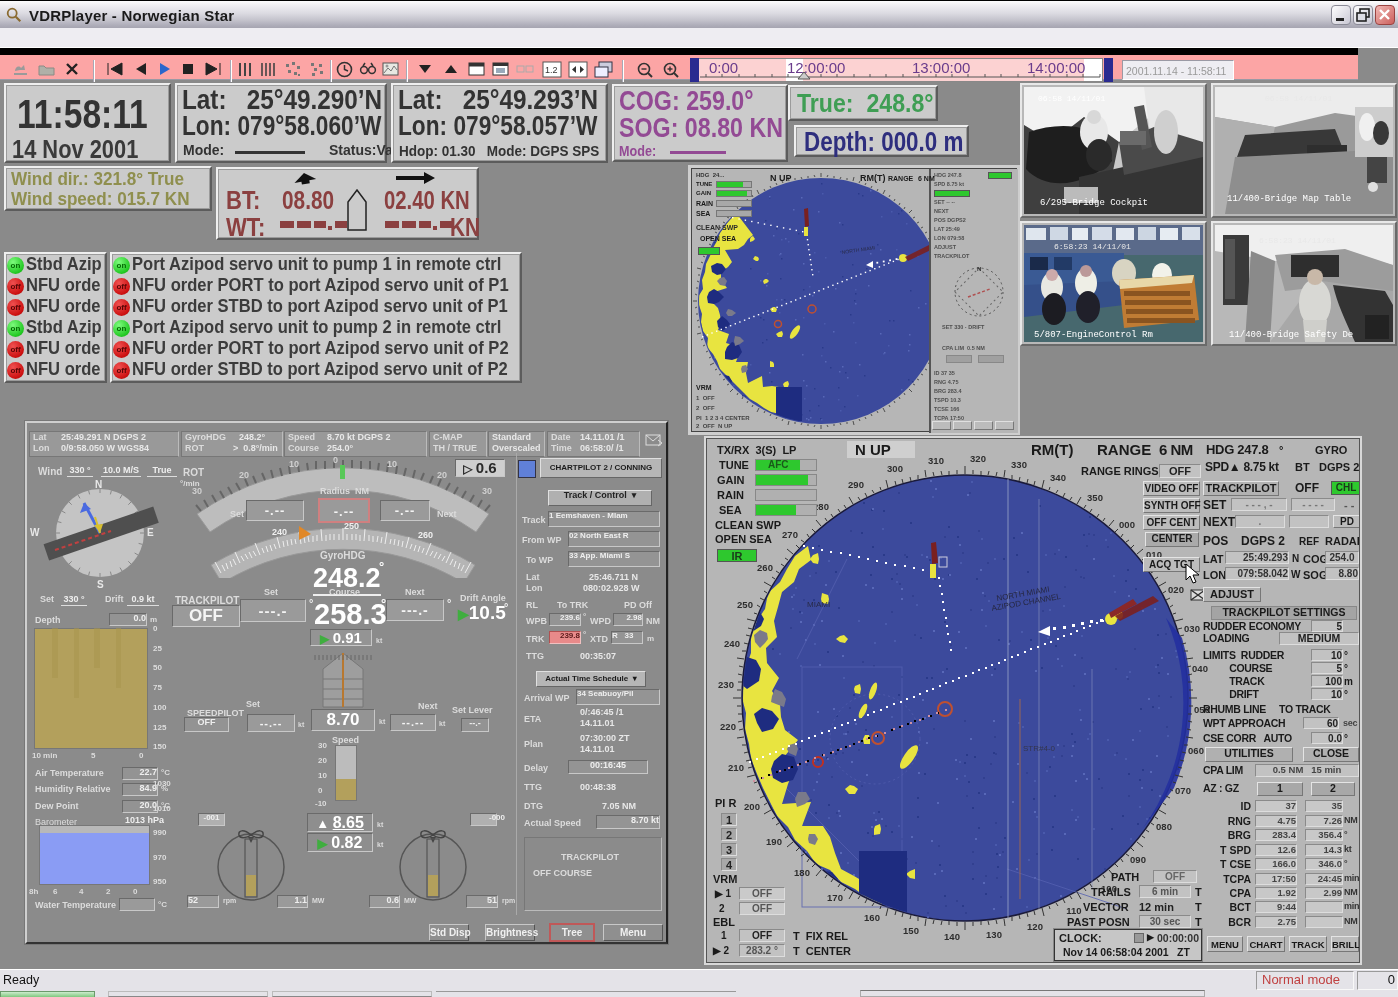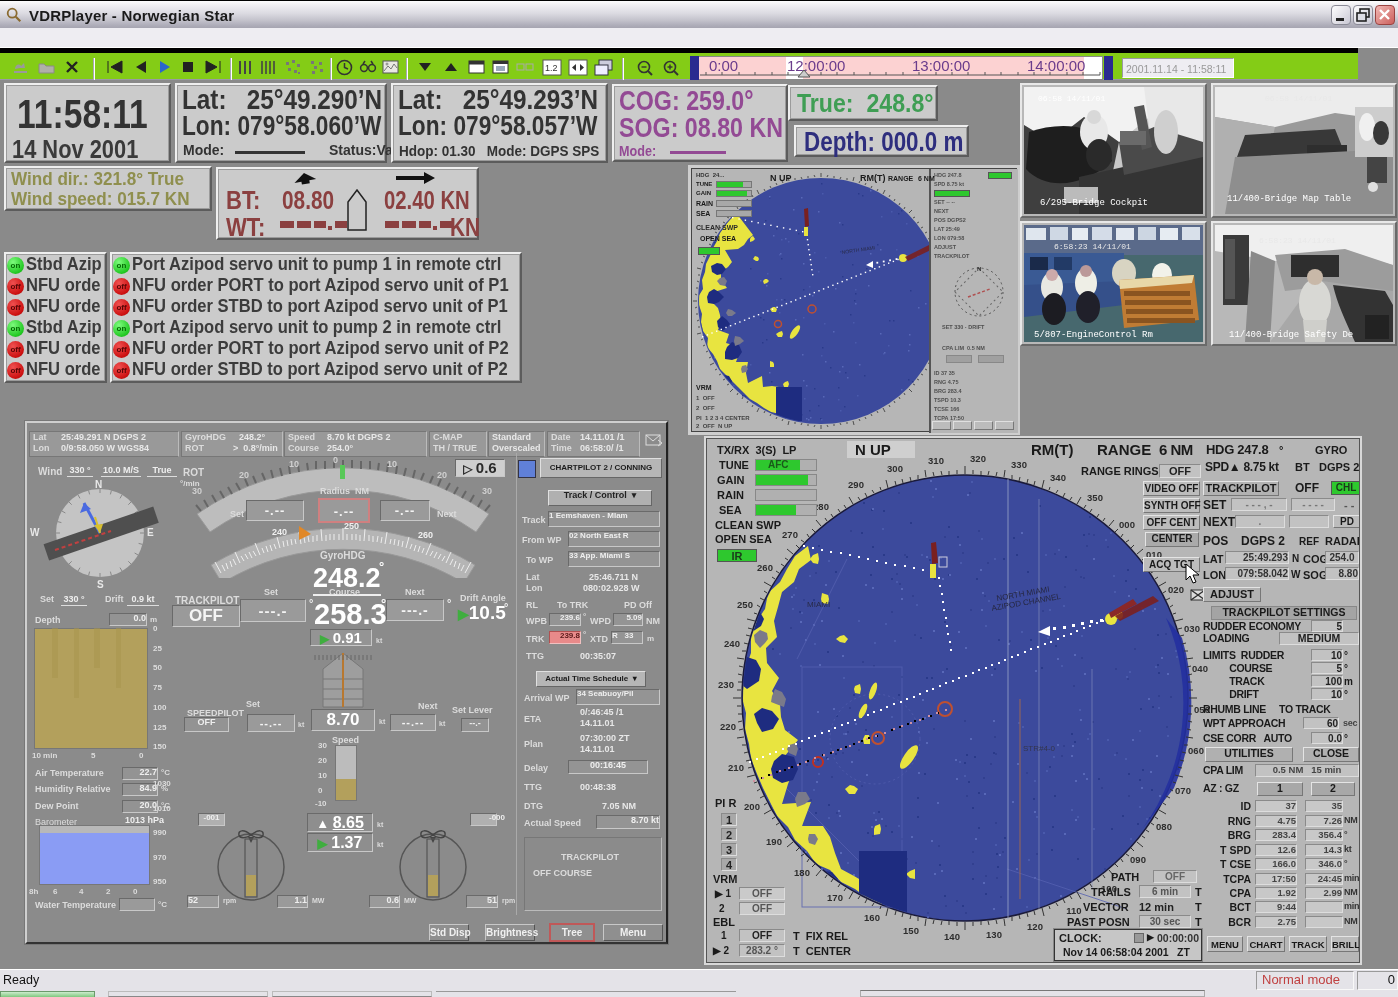--- a/index.html
+++ b/index.html
@@ -13,21 +13,21 @@
   border-top:1px solid #000; }
 #titletext { position:absolute; left:29px; top:6px; font-size:15px; font-weight:bold; color:#1a1a1a; letter-spacing:0.2px; }
 .winbtn { position:absolute; top:4px; width:20px; height:20px; border-radius:4px;
   background:linear-gradient(135deg,#fefefe,#c9c8d4); border:1px solid #8a8a96; color:#222;
   font-size:12px; text-align:center; line-height:18px; font-weight:bold;}
 #btnclose { background:linear-gradient(135deg,#f0b8b4,#cc5f5c); border:1px solid #9a4340; color:#fff; }
 #menubar { position:absolute; left:0; top:28px; width:1398px; height:20px; background:#eeedf2;
   border-bottom:1px solid #fff; font-size:12.5px; color:#111; }
 
 #toolbar { position:absolute; left:0; top:48px; width:1358px; height:32px;
-  background:#84cc16; border-top:5px solid #000000; border-bottom:1px solid #9a99a4; }
+  background:#fca5a5; border-top:7px solid #000000; border-bottom:1px solid #9a99a4; }
 .tsep { position:absolute; top:5px; width:1px; height:22px; background:#a8a8b4; box-shadow:1px 0 0 #fff; }
 
 
 #timeline { position:absolute; left:697px; top:3px; width:406px; height:24px; background:#fff; border:1px solid #888; }
 #tlpink1 { position:absolute; left:0px; top:0; width:88px; height:22px; background:#fcd2d2; }
 #tlpink2 { position:absolute; left:105px; top:0; width:281px; height:22px; background:#fcd2d2; }
 .tlmark { position:absolute; left:690px; top:3px; width:9px; height:24px; background:#2a2a90; }
 #tllabels { position:absolute; left:697px; top:4px; width:420px; font-size:15px; color:#6a3c8c; }
 #tldate { position:absolute; left:1122px; top:5px; width:112px; height:20px; background:#eeedf2;
   border:1px solid #9a99a4; border-right-color:#fff; border-bottom-color:#fff; font-size:10.5px; color:#999; padding:4px 0 0 3px; white-space:nowrap; }
@@ -1238,21 +1238,21 @@
 <div class="rl" style="left:219px;top:277px;font-size:9px;color:#dcdcdc;font-weight:bold;">Set</div>
 <div class="rl" style="left:220px;top:291px;width:48px;height:18px;font-size:11px;color:#f4f4f4;background:#9a9a9a;border:1px solid;border-color:#6a6a6a #c8c8c8 #c8c8c8 #6a6a6a;text-align:center;font-weight:bold;line-height:16px"><span style="letter-spacing:1px">--.--</span></div>
 <div class="rl" style="left:271px;top:298px;font-size:7px;color:#dcdcdc;font-weight:bold;">kt</div>
 <div class="rl" style="left:391px;top:279px;font-size:9px;color:#dcdcdc;font-weight:bold;">Next</div>
 <div class="rl" style="left:363px;top:291px;width:46px;height:17px;font-size:11px;color:#f4f4f4;background:#9a9a9a;border:1px solid;border-color:#6a6a6a #c8c8c8 #c8c8c8 #6a6a6a;text-align:center;font-weight:bold;line-height:15px"><span style="letter-spacing:1px">--.--</span></div>
 <div class="rl" style="left:412px;top:297px;font-size:7px;color:#dcdcdc;font-weight:bold;">kt</div>
 <div class="rl" style="left:425px;top:283px;font-size:9px;color:#dcdcdc;font-weight:bold;">Set Lever</div>
 <div class="rl" style="left:434px;top:295px;width:28px;height:14px;font-size:9px;color:#eee;background:#939393;border:1px solid;border-color:#6a6a6a #c8c8c8 #c8c8c8 #6a6a6a;text-align:center;font-weight:bold;">--.-</div>
 <div class="rl" style="left:280px;top:390px;width:66px;height:19px;font-size:13px;color:#fff;background:#8e8e8e;border:1px solid;border-color:#6a6a6a #c8c8c8 #c8c8c8 #6a6a6a;text-align:center;font-weight:bold;"><span style="color:#fff">▲</span> <span style="font-size:16px;text-decoration:underline">8.65</span></div>
 <div class="rl" style="left:350px;top:398px;font-size:7px;color:#dcdcdc;font-weight:bold;">kt</div>
-<div class="rl" style="left:280px;top:410px;width:66px;height:19px;font-size:13px;color:#fff;background:#8e8e8e;border:1px solid;border-color:#6a6a6a #c8c8c8 #c8c8c8 #6a6a6a;text-align:center;font-weight:bold;"><span style="color:#3fae3f">▶</span> <span style="font-size:16px">1.37</span></div>
+<div class="rl" style="left:280px;top:410px;width:66px;height:19px;font-size:13px;color:#fff;background:#8e8e8e;border:1px solid;border-color:#6a6a6a #c8c8c8 #c8c8c8 #6a6a6a;text-align:center;font-weight:bold;"><span style="color:#3fae3f">▶</span> <span style="font-size:16px">0.82</span></div>
 <div class="rl" style="left:350px;top:418px;font-size:7px;color:#dcdcdc;font-weight:bold;">kt</div>
 <svg class="rl" style="left:187px;top:404px" width="74" height="76" viewBox="0 0 74 76">
 <circle cx="37" cy="40" r="33" fill="none" stroke="#555" stroke-width="1.5"></circle>
 <path d="M37 8 C30 2 24 3 25 8 C26 12 33 11 37 8 C44 2 50 3 49 8 C48 12 41 11 37 8 Z" fill="none" stroke="#444" stroke-width="1.5"></path>
 <path d="M34 10 L40 10 L37 16 Z" fill="#444"></path>
 <rect x="31" y="12" width="12" height="58" fill="none" stroke="#555" stroke-width="1.2"></rect>
 <rect x="32" y="48" width="10" height="21" fill="#b3a05c"></rect>
 </svg>
 <svg class="rl" style="left:369px;top:404px" width="74" height="76" viewBox="0 0 74 76">
 <circle cx="37" cy="40" r="33" fill="none" stroke="#555" stroke-width="1.5"></circle>
@@ -1285,21 +1285,21 @@
 <div class="rl" style="left:499px;top:161px;font-size:9px;color:#dcdcdc;font-weight:bold;">Lon</div>
 <div class="rl" style="left:562px;top:150px;font-size:9px;color:#e8e8e8;font-weight:bold;">25:46.711 N</div>
 <div class="rl" style="left:556px;top:161px;font-size:9px;color:#e8e8e8;font-weight:bold;">080:02.928 W</div>
 <div class="rl" style="left:499px;top:178px;font-size:9px;color:#dcdcdc;font-weight:bold;">RL</div>
 <div class="rl" style="left:530px;top:178px;font-size:9px;color:#dcdcdc;font-weight:bold;">To TRK</div>
 <div class="rl" style="left:597px;top:178px;font-size:9px;color:#dcdcdc;font-weight:bold;">PD Off</div>
 <div class="rl" style="left:499px;top:194px;font-size:9px;color:#dcdcdc;font-weight:bold;">WPB</div>
 <div class="rl" style="left:522px;top:190px;width:32px;height:13px;font-size:8px;color:#eee;background:#949494;border:1px solid;border-color:#6a6a6a #c8c8c8 #c8c8c8 #6a6a6a;text-align:right;font-weight:bold;">239.6</div>
 <div class="rl" style="left:556px;top:190px;font-size:8px;color:#dcdcdc;font-weight:bold;">°</div>
 <div class="rl" style="left:563px;top:194px;font-size:9px;color:#dcdcdc;font-weight:bold;">WPD</div>
-<div class="rl" style="left:586px;top:190px;width:30px;height:13px;font-size:8px;color:#eee;background:#949494;border:1px solid;border-color:#6a6a6a #c8c8c8 #c8c8c8 #6a6a6a;text-align:right;font-weight:bold;">5.09</div>
+<div class="rl" style="left:586px;top:190px;width:30px;height:13px;font-size:8px;color:#eee;background:#949494;border:1px solid;border-color:#6a6a6a #c8c8c8 #c8c8c8 #6a6a6a;text-align:right;font-weight:bold;">2.98</div>
 <div class="rl" style="left:619px;top:194px;font-size:9px;color:#dcdcdc;font-weight:bold;">NM</div>
 <div class="rl" style="left:499px;top:212px;font-size:9px;color:#dcdcdc;font-weight:bold;">TRK</div>
 <div class="rl" style="left:522px;top:208px;width:32px;height:13px;font-size:8px;color:#5a1a1a;background:#e88a8a;border:1px solid;border-color:#6a6a6a #c8c8c8 #c8c8c8 #6a6a6a;text-align:right;font-weight:bold;border-color:#b05050 #f0c0c0 #f0c0c0 #b05050">239.8</div>
 <div class="rl" style="left:556px;top:208px;font-size:8px;color:#dcdcdc;font-weight:bold;">°</div>
 <div class="rl" style="left:563px;top:212px;font-size:9px;color:#dcdcdc;font-weight:bold;">XTD</div>
 <div class="rl" style="left:584px;top:208px;width:32px;height:13px;font-size:8px;color:#eee;background:#949494;border:1px solid;border-color:#6a6a6a #c8c8c8 #c8c8c8 #6a6a6a;text-align:left;font-weight:bold;">R&nbsp;&nbsp;&nbsp;33</div>
 <div class="rl" style="left:620px;top:212px;font-size:8px;color:#dcdcdc;font-weight:bold;">m</div>
 <div class="rl" style="left:499px;top:229px;font-size:9px;color:#dcdcdc;font-weight:bold;">TTG</div>
 <div class="rl" style="left:553px;top:229px;font-size:9px;color:#e8e8e8;font-weight:bold;">00:35:07</div>
 <div class="rl" style="left:509px;top:248px;width:110px;height:16px;font-size:8px;color:#1a1a1a;background:#b6b6b6;border:1px solid;border-color:#6a6a6a #c8c8c8 #c8c8c8 #6a6a6a;text-align:center;font-weight:bold;line-height:14px;border-color:#e0e0e0 #666 #666 #e0e0e0">Actual Time Schedule &nbsp;▾</div>

